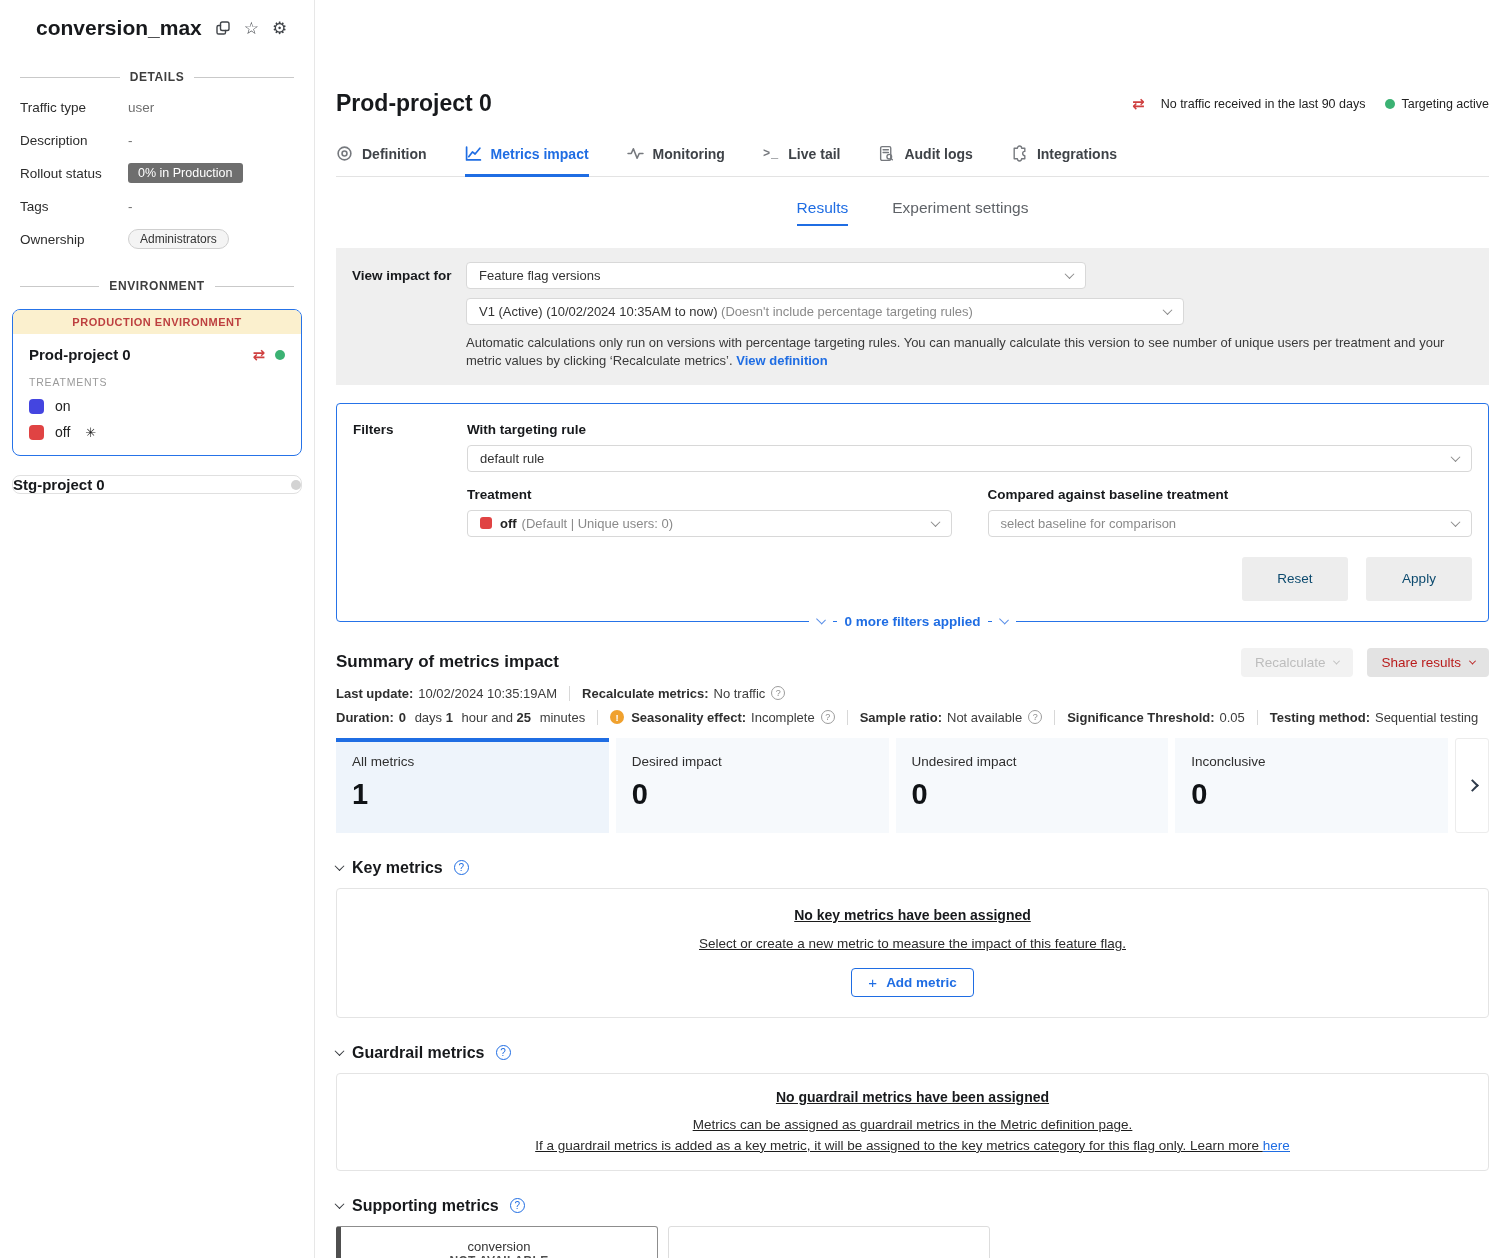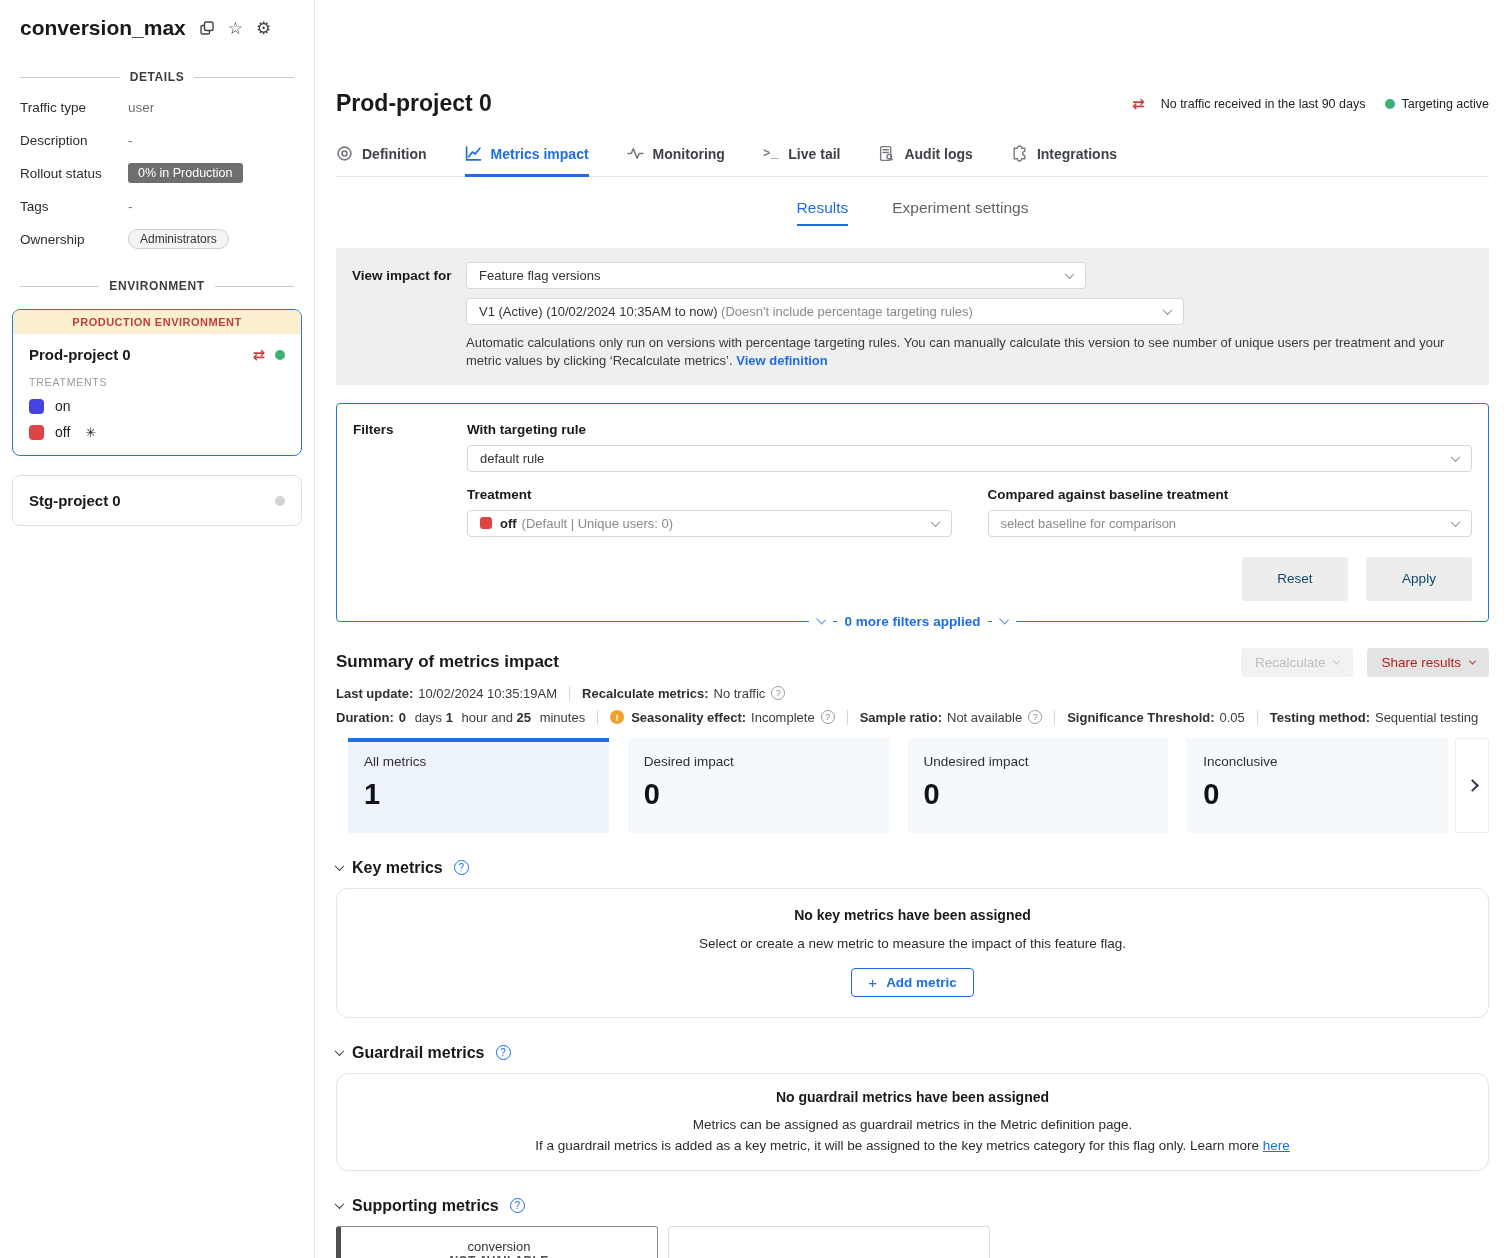--- a/index.html
+++ b/index.html
@@ -6,21 +6,21 @@
   html,body { margin:0; padding:0; }
   body {
     width:1510px; height:1258px; overflow:hidden;
     background:#fff; color:#1c1c1c;
     font-family:"Liberation Sans","DejaVu Sans",sans-serif;
   }
   .app { display:flex; width:1510px; height:1258px; }
 
   
   .sidebar { width:315px; min-width:315px; height:100%; border-right:1px solid #e7e7e7; padding-top:16px; }
-  .sb-header { display:flex; align-items:center; gap:13px; padding:0 20px; }
+  .sb-header { display:flex; align-items:center; gap:13px; padding:0 36px; }
   .sb-title { font-size:21px; font-weight:bold; margin:0; color:#17191c; }
   .sb-ico { color:#3f4348; font-size:17px; line-height:1; cursor:pointer; display:inline-flex; }
   .divider { display:flex; align-items:center; gap:10px; margin:30px 20px 0; }
   .divider .line { flex:1; height:1px; background:#c9c9c9; }
   .divider .dlabel { font-size:12px; font-weight:bold; color:#3e3e3e; letter-spacing:.6px; }
   .kv { display:flex; align-items:center; padding:0 20px; margin-top:13px; min-height:20px; }
   .kv .k { width:108px; font-size:13.5px; color:#2c2c2c; flex-shrink:0; }
   .kv .v { font-size:13.5px; color:#6f6f6f; }
   .badge-dark { background:#6e6e6e; color:#fff; font-size:12.5px; padding:3px 10px; border-radius:3px; }
   .pill { border:1px solid #cfcfcf; background:#f4f4f4; color:#333; font-size:12px; padding:2px 11px; border-radius:11px; }
@@ -33,21 +33,21 @@
   .swap-ico { color:#cf3f3f; font-size:15px; font-weight:bold; margin-right:10px; line-height:1; }
   .dot { width:10px; height:10px; border-radius:50%; display:inline-block; }
   .dot.green { background:#3bb273; }
   .dot.gray { background:#d3d3d3; }
   .treat-label { margin-top:13px; font-size:10.5px; color:#9a9a9a; letter-spacing:.8px; }
   .treat-row { display:flex; align-items:center; gap:11px; margin-top:10px; font-size:14px; color:#222; }
   .sw { width:15px; height:15px; border-radius:4px; flex-shrink:0; }
   .sw.on { background:#4445e0; }
   .sw.off { background:#e04343; }
   .default-ico { font-size:13px; color:#222; margin-left:4px; }
-  .stg-card { margin:19px 12px 0; border:1px solid #e0e0e0; border-radius:8px; padding:16px; display:flex; align-items:center; justify-content:space-between; }
+  .stg-card { margin:19px 12px 0; border:1px solid #e0e0e0; border-radius:8px; display:flex; align-items:center; justify-content:space-between; }
   .stg-name { font-size:15px; font-weight:bold; color:#17191c; }
 
   
   .main { flex:1; padding:0 21px; }
   .main-header { margin-top:90px; display:flex; justify-content:space-between; align-items:center; }
   .page-title { font-size:23px; font-weight:bold; margin:0; color:#17191c; }
   .status-group { display:flex; align-items:center; gap:20px; font-size:12.5px; color:#222; }
   .status-item { display:flex; align-items:center; gap:6px; }
 
   .tabs { margin-top:28px; display:flex; gap:38px; border-bottom:1px solid #e3e3e3; }
@@ -103,31 +103,31 @@
 
   .meta-line { display:flex; align-items:center; font-size:13px; color:#2f2f2f; margin-top:9px; }
   .meta-line .b { font-weight:bold; margin-right:5px; }
   .meta-line .vv { color:#3c3c3c; }
   .vsep { width:1px; height:15px; background:#d8d8d8; margin:0 12px; }
   .help-ico { width:14px; height:14px; border:1px solid #9c9c9c; color:#8b8b8b; border-radius:50%; font-size:9px; display:inline-flex; align-items:center; justify-content:center; margin-left:6px; flex-shrink:0; }
   .help-ico.blue { border-color:#1f6de3; color:#1f6de3; width:15px; height:15px; font-size:10px; margin-left:2px; }
   .warn-ico { width:14px; height:14px; border-radius:50%; background:#f0a12e; color:#fff; font-size:9.5px; font-weight:bold; display:inline-flex; align-items:center; justify-content:center; margin-right:7px; flex-shrink:0; }
 
   .cards-row { margin-top:13px; display:flex; gap:7px; height:95px; }
-  .mcard { flex:1; background:#f6f9fc; padding:16px 16px 4px; cursor:pointer;margin-left:12px; }
+  .mcard { flex:1; background:#f6f9fc; padding:16px 16px 4px; cursor:pointer; }
   .mcard.active { background:#eef4fb; box-shadow:inset 0 4px 0 #1f6de3; }
   .mcard-label { font-size:13.5px; color:#2f2f2f; }
   .mcard-value { font-size:29px; font-weight:bold; color:#101316; margin-top:9px; }
   .next-btn { width:34px; background:#fff; border:1px solid #ececec; border-radius:3px; display:flex; align-items:center; justify-content:center; cursor:pointer; color:#2e3a4a; }
   .next-btn .chev { width:9px; height:9px; border-width:2px; }
 
   .section-head { margin-top:26px; display:flex; align-items:center; gap:9px; }
   .section-title { font-size:16px; font-weight:bold; color:#17191c; margin:0; }
   .caret { color:#33373c; }
-  .empty-panel { margin-top:11px; border:1px solid #e4e4e4; border-radius:12px; text-align:center; }
+  .empty-panel { margin-top:11px; border:1px solid #e4e4e4; border-radius:4px; text-align:center;text-decoration:underline; }
   .ep-key { padding:18px 0 20px; }
   .ep-title { font-size:14px; font-weight:bold; color:#17191c; }
   .ep-text { font-size:13.5px; color:#2c2c2c; margin-top:13px; }
   .add-btn { margin-top:17px; display:inline-flex; align-items:center; gap:9px; height:29px; padding:0 16px; background:#fff; border:1px solid #1f6de3; border-radius:4px; color:#1f6de3; font-size:13.5px; font-weight:bold; font-family:inherit; cursor:pointer; }
   .plus { font-size:15px; font-weight:normal; line-height:1; }
   .ep-guard { padding:15px 0 17px; }
   .ep-text2 { font-size:13.5px; color:#2c2c2c; margin-top:12px; }
   .ep-text3 { font-size:13.5px; color:#2c2c2c; margin-top:6px; }
   .link-here { color:#1f6de3; text-decoration:underline; cursor:pointer; }
 

